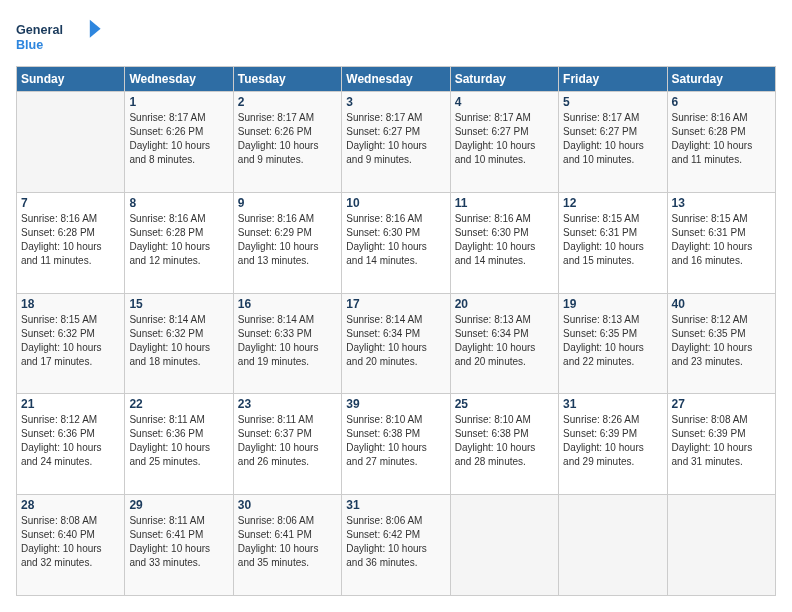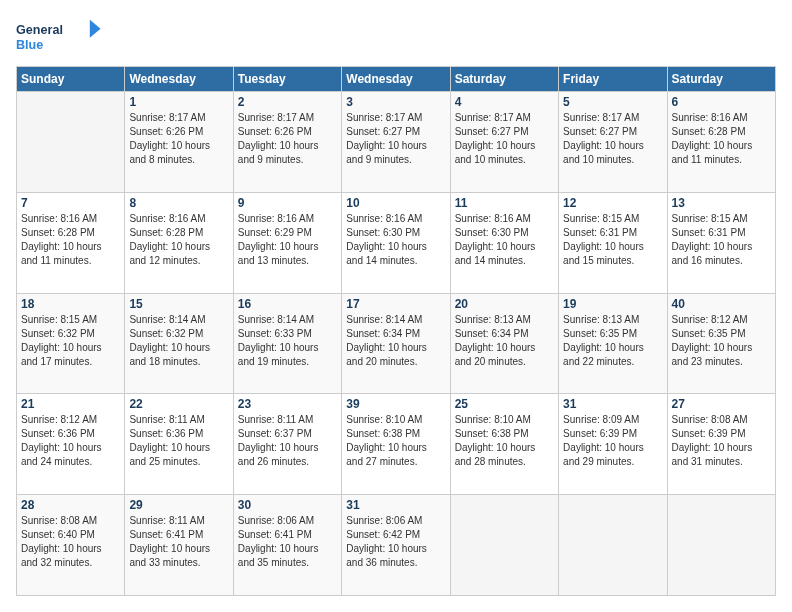--- a/index.html
+++ b/index.html
@@ -298,21 +298,21 @@
           </td>
           <td>
             <span class="day-num">25</span>
             <div class="cell-content" style="white-space: pre-line;">Sunrise: 8:10 AM
 Sunset: 6:38 PM
 Daylight: 10 hours
 and 28 minutes.</div>
           </td>
           <td>
             <span class="day-num">31</span>
-            <div class="cell-content" style="white-space: pre-line;">Sunrise: 8:09 AM
+            <div class="cell-content" style="white-space: pre-line;">Sunrise: 8:26 AM
 Sunset: 6:39 PM
 Daylight: 10 hours
 and 29 minutes.</div>
           </td>
           <td>
             <span class="day-num">27</span>
             <div class="cell-content" style="white-space: pre-line;">Sunrise: 8:08 AM
 Sunset: 6:39 PM
 Daylight: 10 hours
 and 31 minutes.</div>

